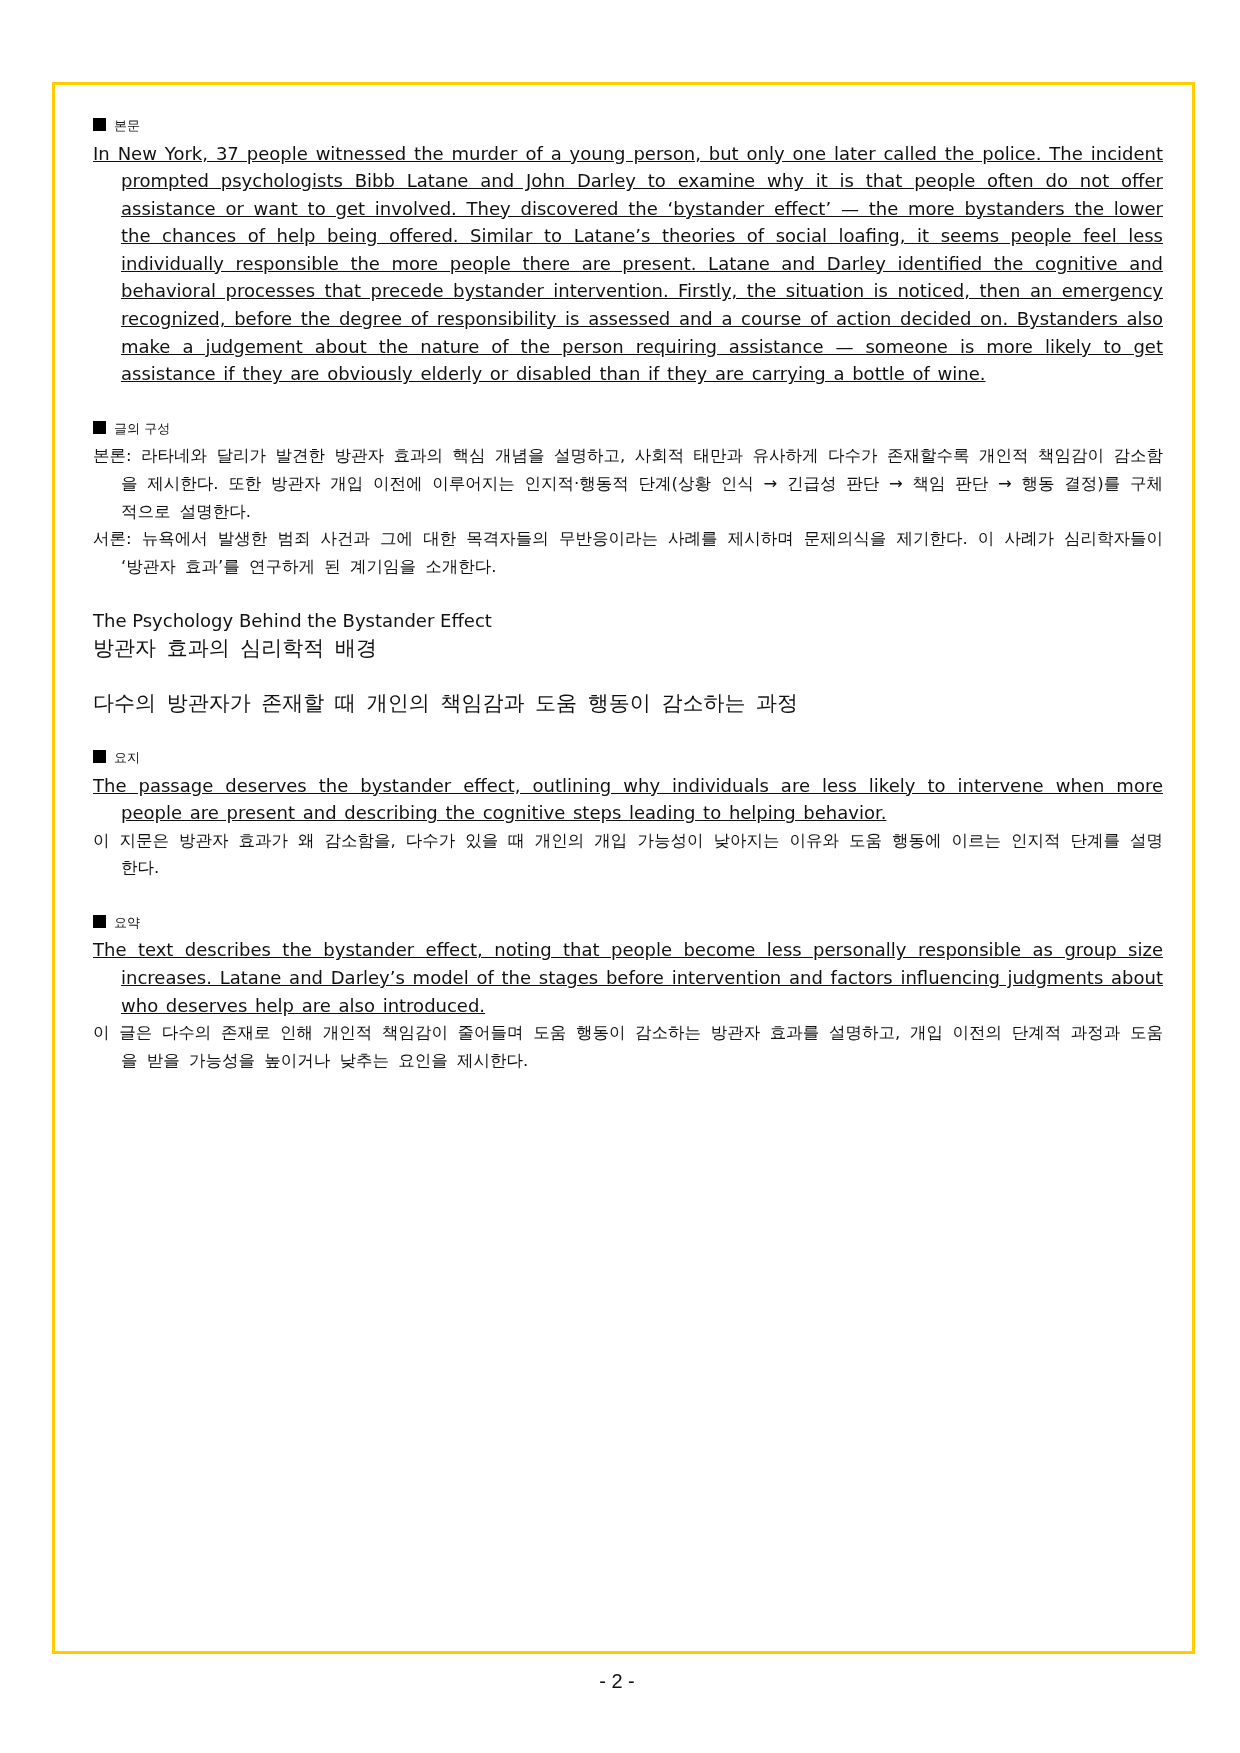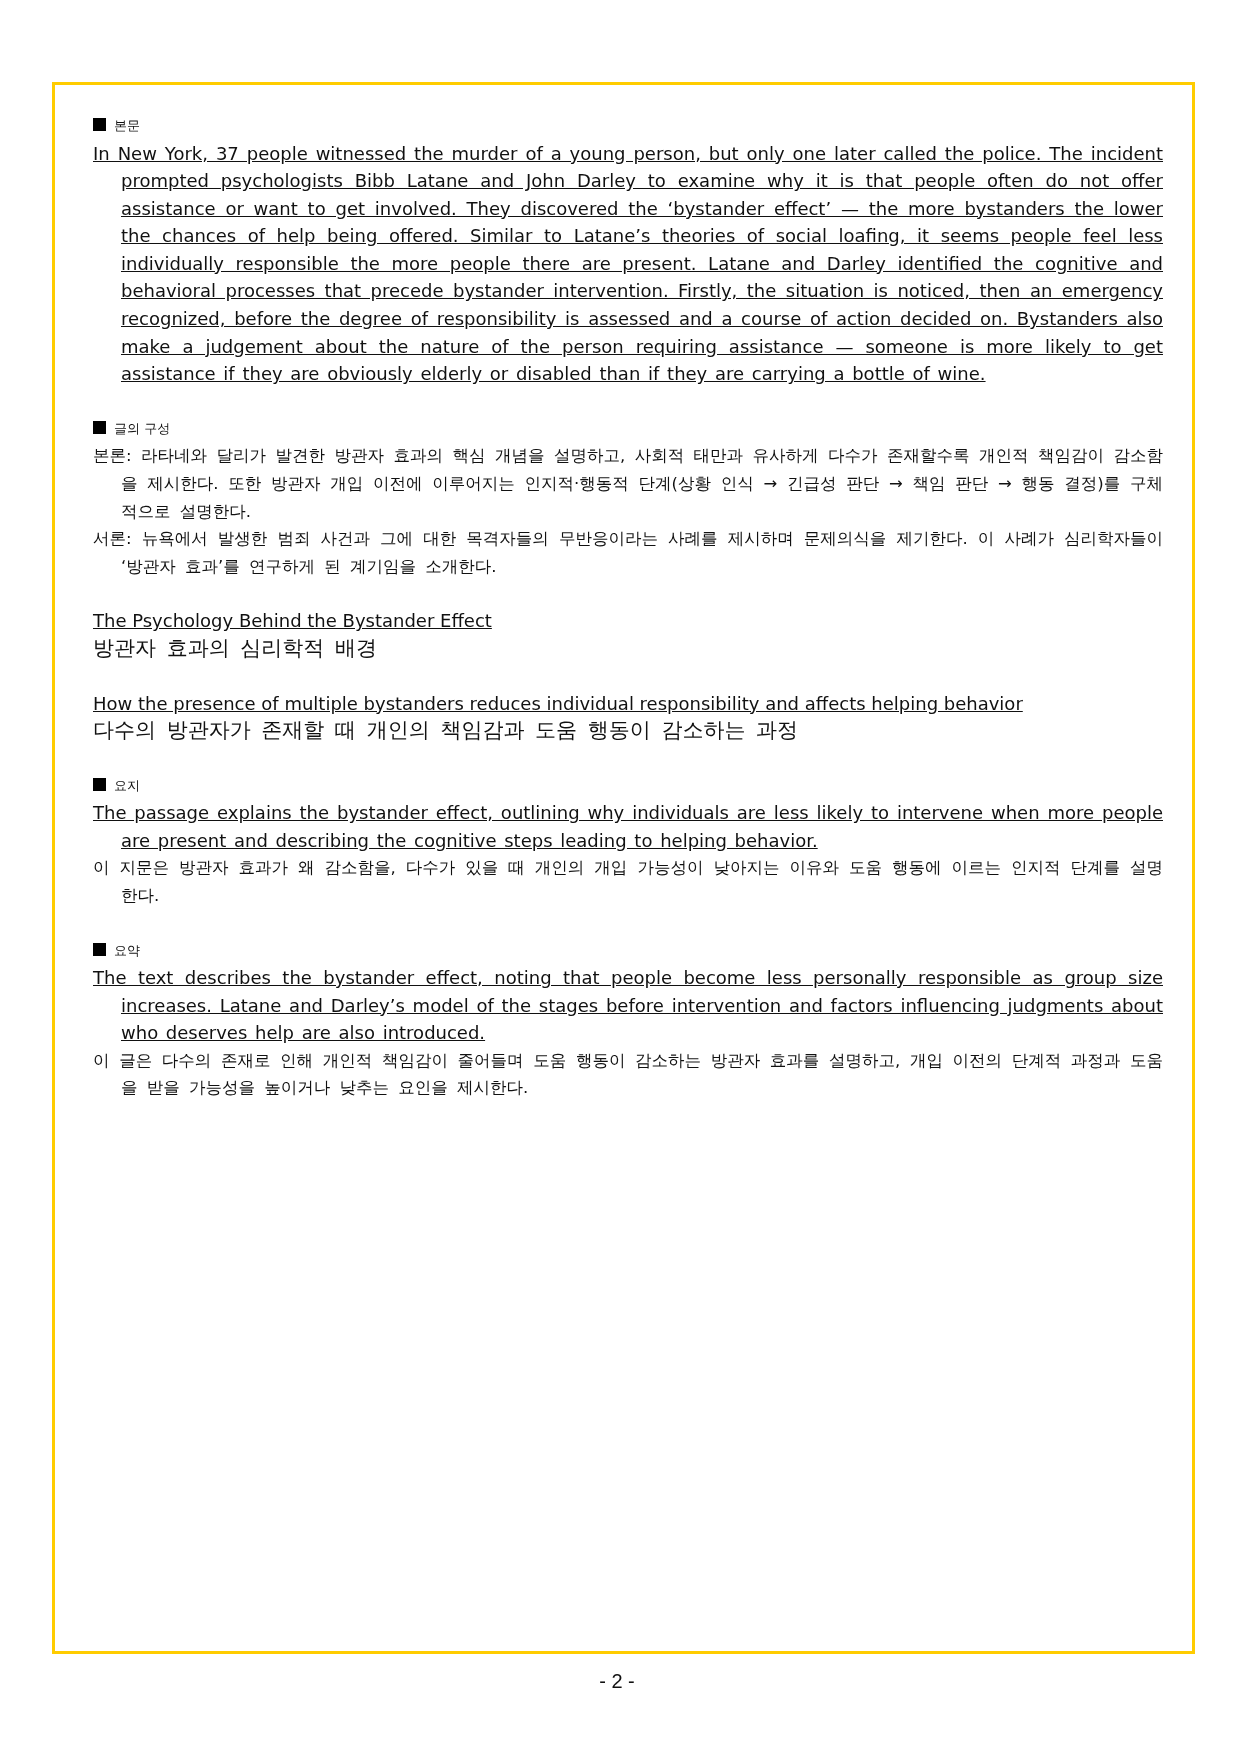--- a/index.html
+++ b/index.html
@@ -31,21 +31,21 @@
       padding-left: 28px; text-indent: -28px;
       word-spacing: 2px;
       text-decoration: underline;
     }
     .p-ko {
       font-size: 16.5px; line-height: 27.6px;
       text-align: justify; text-align-last: left;
       padding-left: 28px; text-indent: -28px;
       word-spacing: 4px;
     }
-    .p-plain-en { font-size: 18px; line-height: 27.6px; text-decoration: underline; }
+    .p-plain-en { font-size: 18px; line-height: 27.6px; }
     .p-plain-ko { font-size: 21px; line-height: 27.6px; word-spacing: 4px; }
     .page-num {
       position: absolute; top: 1670px; left: 0; width: 1234px;
       text-align: center; font-size: 20px;
       font-family: "Liberation Sans", sans-serif;
     }
   </style>
 </head>
 <body>
 
@@ -69,30 +69,29 @@
     <div class="p-ko">본론: 라타네와 달리가 발견한 방관자 효과의 핵심 개념을 설명하고, 사회적 태만과 유사하게 다수가 존재할수록 개인적 책임감이 감소함을 제시한다. 또한 방관자 개입 이전에 이루어지는 인지적·행동적 단계(상황 인식 → 긴급성 판단 → 책임 판단 → 행동 결정)를 구체적으로 설명한다.</div>
     <div class="p-ko">서론: 뉴욕에서 발생한 범죄 사건과 그에 대한 목격자들의 무반응이라는 사례를 제시하며 문제의식을 제기한다. 이 사례가 심리학자들이 ‘방관자 효과’를 연구하게 된 계기임을 소개한다.</div>
   </div>
 
   <div class="section">
     <div class="p-plain-en">The Psychology Behind the Bystander Effect</div>
     <div class="p-plain-ko">방관자 효과의 심리학적 배경</div>
   </div>
 
   <div class="section">
-    <div class="p-plain-en">How the presence of multiple bystanders reduces individual responsibility and affects helping behavior</div>
     <div class="p-plain-ko">다수의 방관자가 존재할 때 개인의 책임감과 도움 행동이 감소하는 과정</div>
   </div>
 
   <div class="section">
     <div class="sec-head">
       <span class="sq"></span>
       <span>요지</span>
     </div>
-    <div class="p-en">The passage explains the bystander effect, outlining why individuals are less likely to intervene when more people are present and describing the cognitive steps leading to helping behavior.</div>
+    <div class="p-en">The passage deserves the bystander effect, outlining why individuals are less likely to intervene when more people are present and describing the cognitive steps leading to helping behavior.</div>
     <div class="p-ko">이 지문은 방관자 효과가 왜 감소함을, 다수가 있을 때 개인의 개입 가능성이 낮아지는 이유와 도움 행동에 이르는 인지적 단계를 설명한다.</div>
   </div>
 
   <div class="section">
     <div class="sec-head">
       <span class="sq"></span>
       <span>요약</span>
     </div>
     <div class="p-en">The text describes the bystander effect, noting that people become less personally responsible as group size increases. Latane and Darley’s model of the stages before intervention and factors influencing judgments about who deserves help are also introduced.</div>
     <div class="p-ko">이 글은 다수의 존재로 인해 개인적 책임감이 줄어들며 도움 행동이 감소하는 방관자 효과를 설명하고, 개입 이전의 단계적 과정과 도움을 받을 가능성을 높이거나 낮추는 요인을 제시한다.</div>

